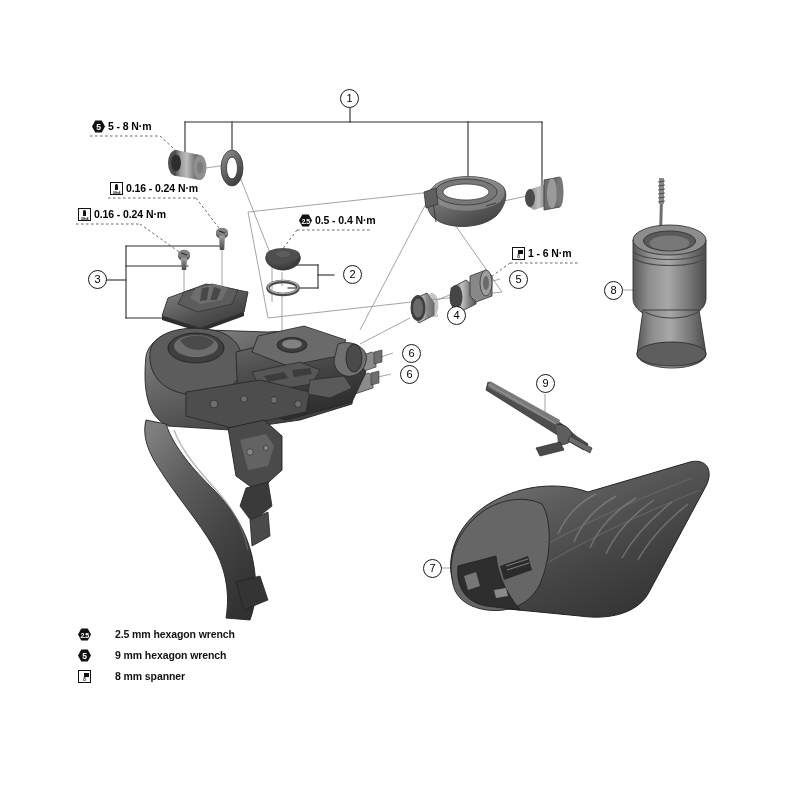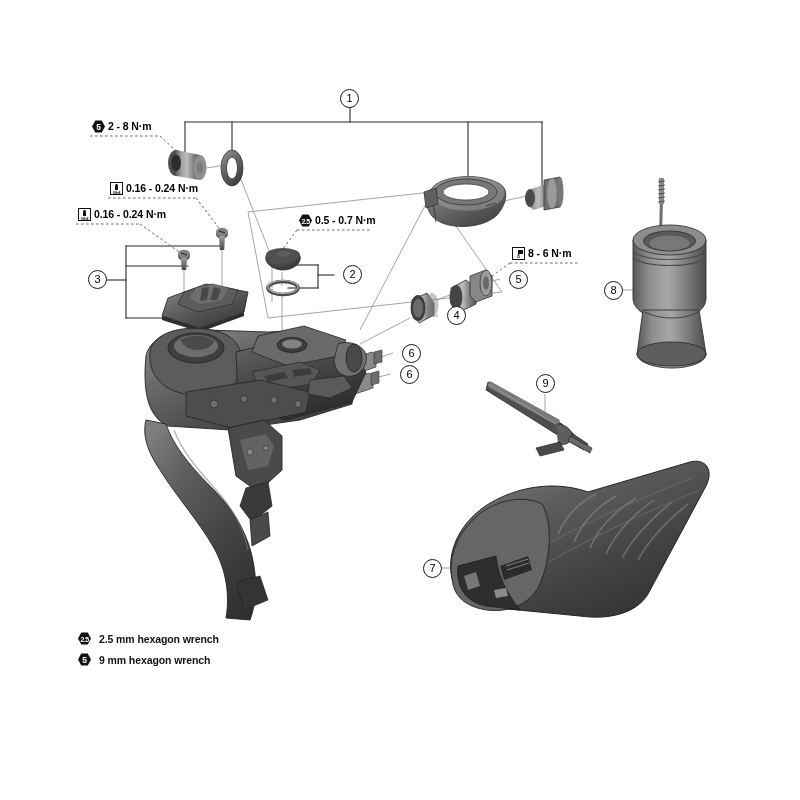--- a/index.html
+++ b/index.html
@@ -157,22 +157,22 @@
 
   
   #legend {
     position: absolute;
     left: 78px;
     top: 628px;
     width: 420px;
   }
   .leg-row {
     display: flex;
-    align-items: center;
-    gap: 8px;
+    align-items: flex-start;
+    gap: 24px;
     height: 21px;
   }
   .leg-txt {
     font-size: 10.5px;
     font-weight: bold;
     color: #111111;
     white-space: nowrap;
     letter-spacing: -0.1px;
   }
 </style>
@@ -546,49 +546,49 @@
       </g>
 
       <path d="M536 448 L 560 442 L 564 450 L 540 456 Z" fill="#4a4a4a" stroke="#242424" stroke-width="0.7"></path>
     </g>
   </svg>
 
   <div class="torque" style="left:92px; top:120px;">
     <span class="ico-hex one">
         <span>5</span>
       </span>
-    <span class="tq-text">2 - 8 N·m</span>
+    <span class="tq-text">5 - 8 N·m</span>
   </div>
 
   <div class="torque" style="left:110px; top:182px;">
     <span class="ico-drv">
         <span class="sz">0.8×4</span>
       </span>
     <span class="tq-text">0.16 - 0.24 N·m</span>
   </div>
 
   <div class="torque" style="left:78px; top:208px;">
     <span class="ico-drv">
         <span class="sz">0.8×4</span>
       </span>
     <span class="tq-text">0.16 - 0.24 N·m</span>
   </div>
 
   <div class="torque" style="left:299px; top:214px;">
     <span class="ico-hex">
         <span>2.5</span>
       </span>
-    <span class="tq-text">0.5 - 0.7 N·m</span>
+    <span class="tq-text">0.5 - 0.4 N·m</span>
   </div>
 
   <div class="torque" style="left:512px; top:247px;">
     <span class="ico-spn">
         <span class="sz">8</span>
       </span>
-    <span class="tq-text">8 - 6 N·m</span>
+    <span class="tq-text">1 - 6 N·m</span>
   </div>
 
   <div class="balloon" style="left:340px; top:89px;">
       <span>1</span>
     </div>
   <div class="balloon" style="left:343px; top:265px;">
       <span>2</span>
     </div>
   <div class="balloon" style="left:88px;  top:270px;">
       <span>3</span>
@@ -625,16 +625,22 @@
     </div>
 
     <div class="leg-row">
       <span class="ico-hex one">
           <span>5</span>
         </span>
       <span class="leg-txt">9 mm hexagon wrench</span>
     </div>
 
 
+    <div class="leg-row">
+      <span class="ico-spn">
+          <span class="sz">8</span>
+        </span>
+      <span class="leg-txt">8 mm spanner</span>
+    </div>
 
   </div>
 
 </div>
 
 </body></html>

